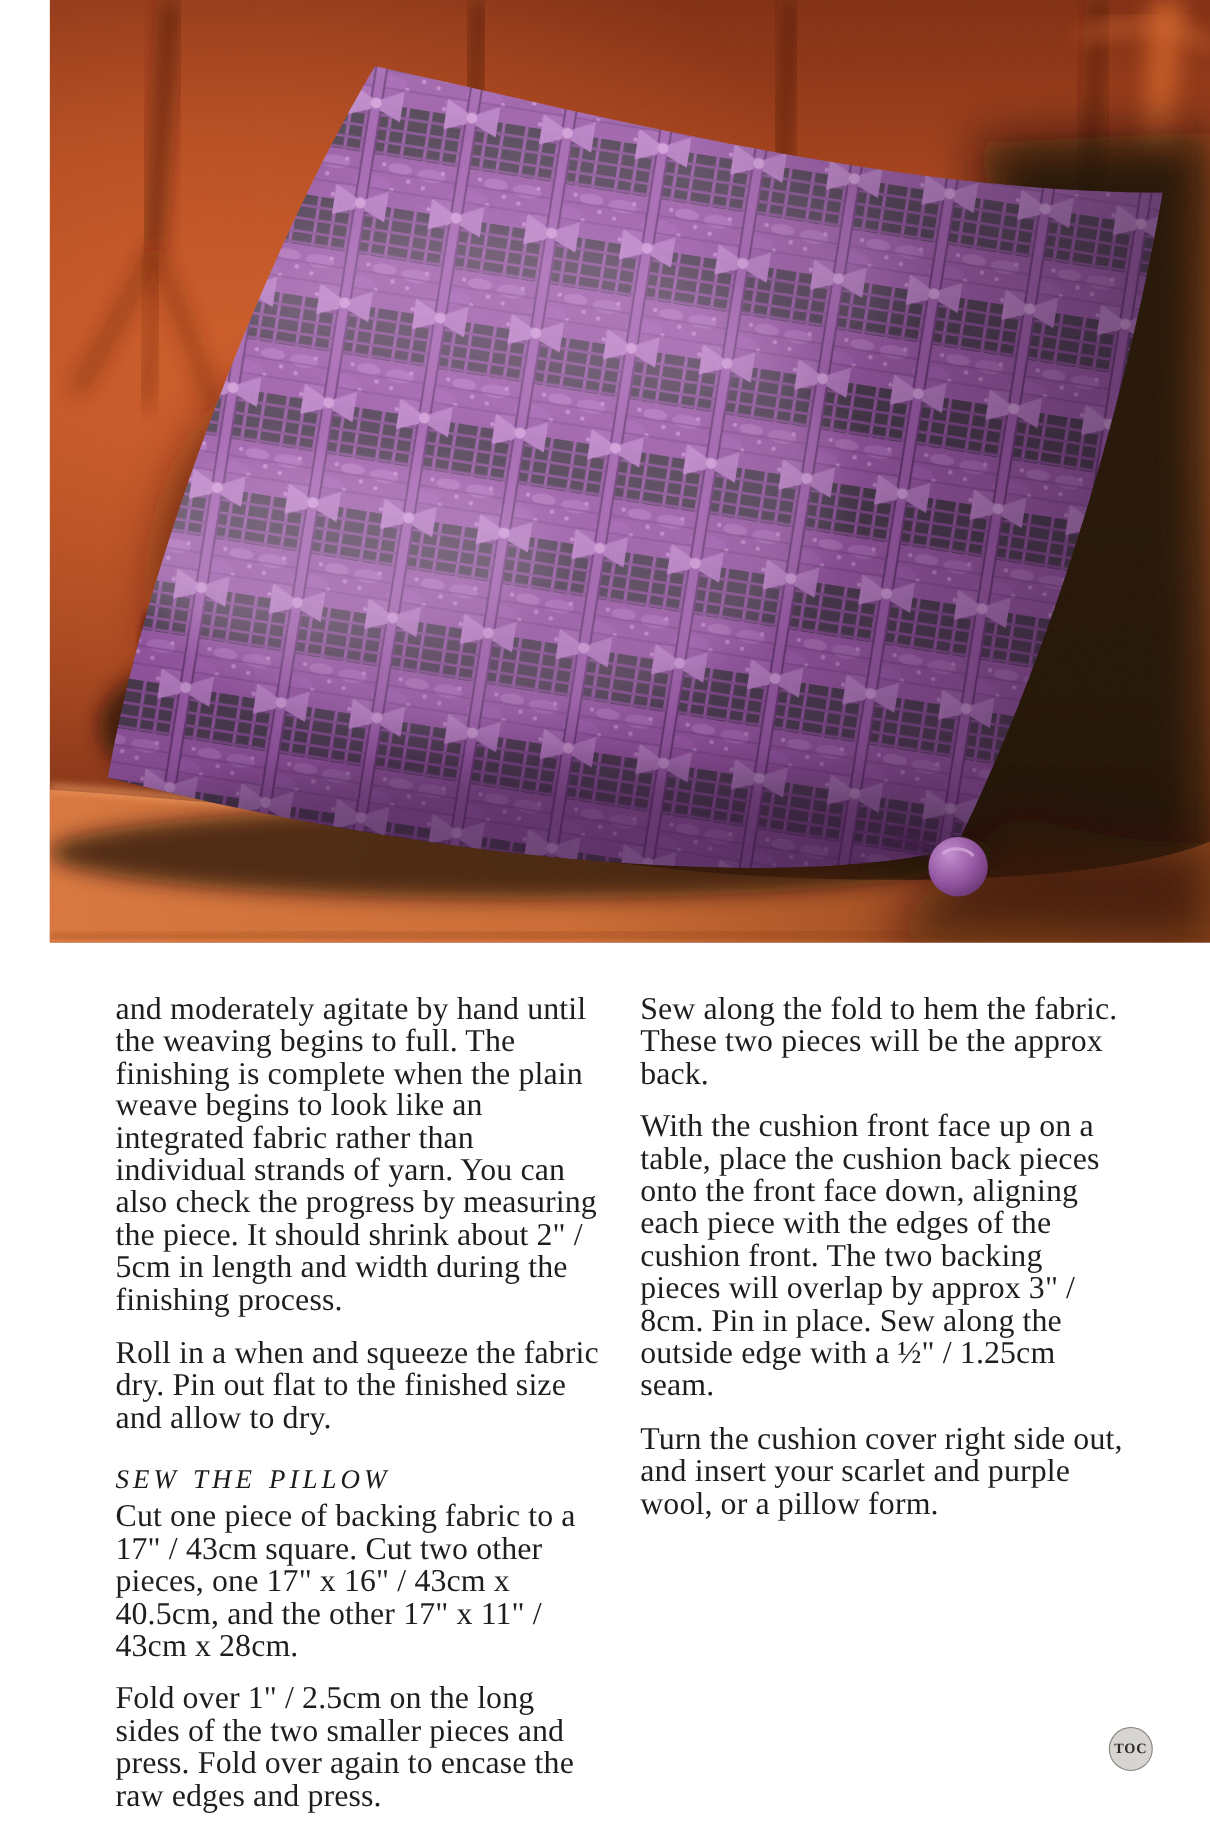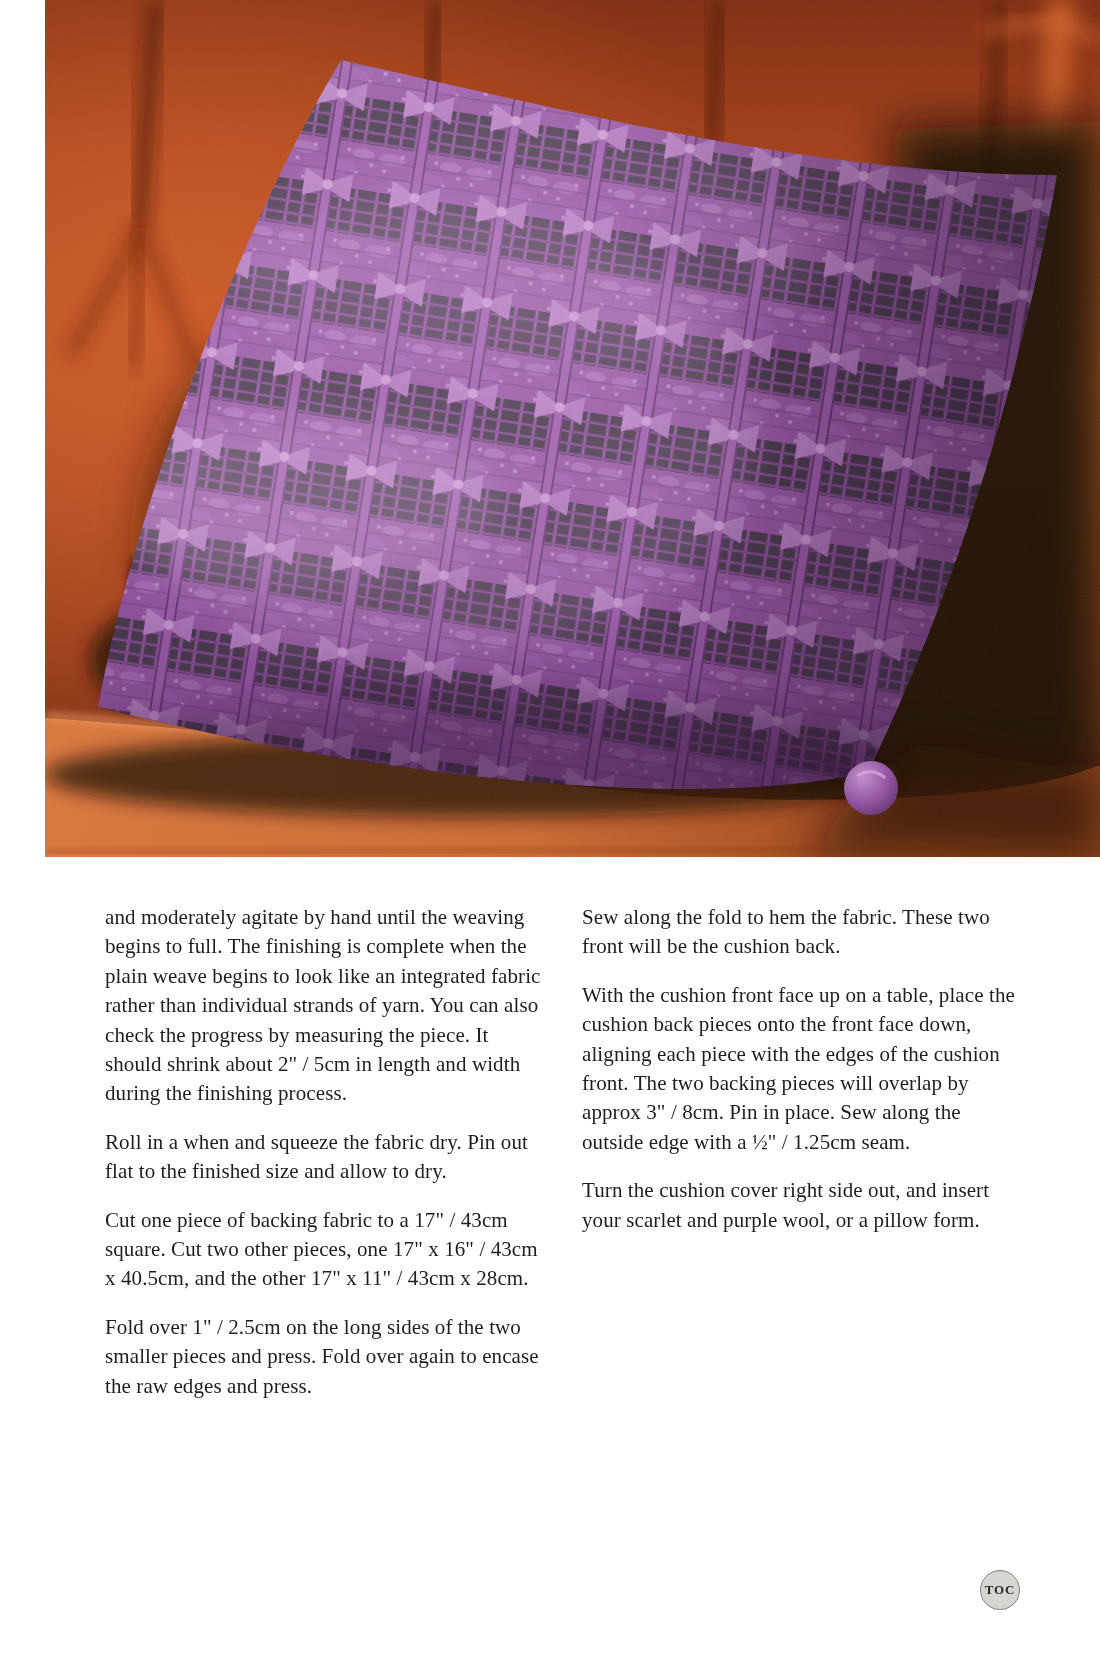--- a/index.html
+++ b/index.html
@@ -18,36 +18,36 @@
   }
   .hero svg{display:block;width:1055px;height:857px;}
   .article{
     position:absolute;left:105px;top:903px;
     width:922px;
     display:flex;gap:32px;
   }
   .col{width:445px;}
   .body-text{
     margin:0 0 19px 0;
-    font-size:21px;
+    font-size:29px;
     line-height:29.4px;
     letter-spacing:0.1px;
   }
   .section-heading{
     margin:27px 0 3px 0;
     font-size:24.5px;
     line-height:30px;
     font-style:italic;
     font-weight:normal;
     letter-spacing:0.15em;
     word-spacing:0.08em;
     color:#1b1b19;
   }
   .toc-btn{
-    position:absolute;left:980px;top:1570px;
+    position:absolute;left:1008px;top:1570px;
     width:40px;height:40px;border-radius:50%;
     background:#d6d5d1;
     border:1px solid #85817a;
     display:flex;align-items:center;justify-content:center;
     font-size:13px;font-weight:bold;
     letter-spacing:0.06em;color:#2c2925;
     box-sizing:border-box;
     cursor:pointer;
   }
 </style>
@@ -200,25 +200,26 @@
       </g>
 
       <rect x="0" y="0" width="1055" height="857" fill="#ffffff" opacity="0.05" filter="url(#grain)"></rect>
     </svg>
   </div>
 
   <div class="article">
     <div class="col">
       <p class="body-text">and moderately agitate by hand until the weaving begins to full. The finishing is complete when the plain weave begins to look like an integrated fabric rather than individual strands of yarn. You can also check the progress by measuring the piece. It should shrink about 2" / 5cm in length and width during the finishing process.</p>
       <p class="body-text">Roll in a when and squeeze the fabric dry. Pin out flat to the finished size and allow to dry.</p>
+      <h2 class="section-heading">SEW THE PILLOW</h2>
       <p class="body-text">Cut one piece of backing fabric to a 17" / 43cm square. Cut two other pieces, one 17" x 16" / 43cm x 40.5cm, and the other 17" x 11" / 43cm x 28cm.</p>
       <p class="body-text">Fold over 1" / 2.5cm on the long sides of the two smaller pieces and press. Fold over again to encase the raw edges and press.</p>
     </div>
     <div class="col">
-      <p class="body-text">Sew along the fold to hem the fabric. These two front will be the cushion back.</p>
+      <p class="body-text">Sew along the fold to hem the fabric. These two pieces will be the approx back.</p>
       <p class="body-text">With the cushion front face up on a table, place the cushion back pieces onto the front face down, aligning each piece with the edges of the cushion front. The two backing pieces will overlap by approx 3" / 8cm. Pin in place. Sew along the outside edge with a ½" / 1.25cm seam.</p>
       <p class="body-text">Turn the cushion cover right side out, and insert your scarlet and purple wool, or a pillow form.</p>
     </div>
   </div>
 
   <div class="toc-btn">TOC</div>
 
 </div>
 
 </body></html>

